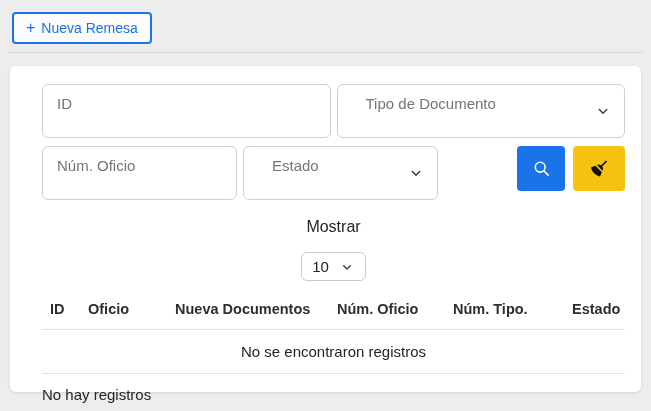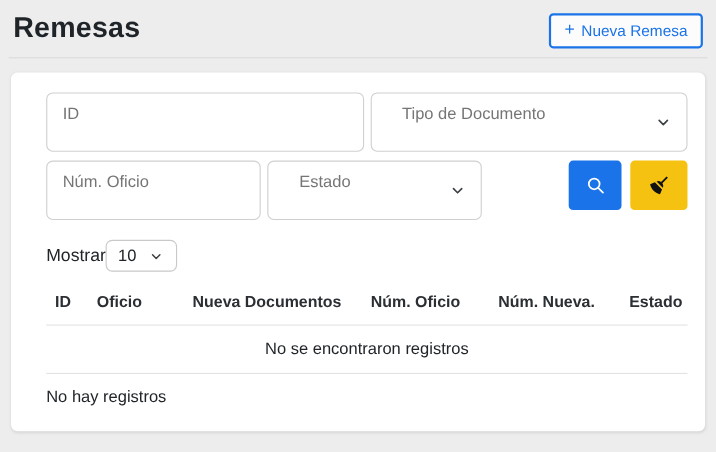--- a/index.html
+++ b/index.html
@@ -77,21 +77,21 @@
   .w195{width:195px;}
   .action-btns{margin-left:auto;display:flex;gap:8px;}
   .icon-btn{
     width:48px;height:45px;border:none;border-radius:4px;cursor:pointer;
     display:flex;align-items:center;justify-content:center;
   }
   .icon-btn.search{background:var(--accent-blue);}
   .icon-btn.clear{background:var(--accent-yellow);width:52px;}
   .icon-btn svg{width:21px;height:21px;}
   
-  .show-row{display:flex;align-items:center;gap:0;margin-top:18px;}
+  .show-row{display:flex;align-items:center;gap:16px;margin-top:18px;flex-direction:column;}
   .show-label{font-size:16px;color:var(--text-dark);}
   .page-size{
     display:flex;align-items:center;gap:10px;
     border:1px solid #c9c9c9;border-radius:6px;
     padding:4px 10px;height:29px;cursor:pointer;font-size:15px;background:#fff;
   }
   .page-size svg{width:16px;height:16px;}
   
   .table{margin-top:16px;}
   .thead{
@@ -122,21 +122,20 @@
     font-size:15px;padding:8px 14px;cursor:pointer;
     font-family:"Liberation Sans", sans-serif;
   }
   .page-btn.prev{border-radius:4px 0 0 4px;border-right:none;}
   .page-btn.next{border-radius:0 4px 4px 0;}
 </style>
 </head>
 <body>
 
 <div class="header">
-  <div class="page-title">Remesas</div>
   <button class="new-btn">
     <span class="plus">+</span>
     <span>Nueva Remesa</span>
   </button>
 </div>
 <hr class="header-divider">
 
 <div class="card">
 
   <div class="filter-row">
@@ -185,21 +184,21 @@
       </svg>
     </div>
   </div>
 
   <div class="table">
     <div class="thead">
       <div class="th-id">ID</div>
       <div class="th-enviado">Oficio</div>
       <div class="th-tipo">Nueva Documentos</div>
       <div class="th-oficio">Núm. Oficio</div>
-      <div class="th-docs">Núm. Nueva.</div>
+      <div class="th-docs">Núm. Tipo.</div>
       <div class="th-estado">Estado</div>
     </div>
     <div class="empty-row">No se encontraron registros</div>
   </div>
 
   <div class="card-footer">
     <span class="footer-status">No hay registros</span>
   </div>
 
 </div>

